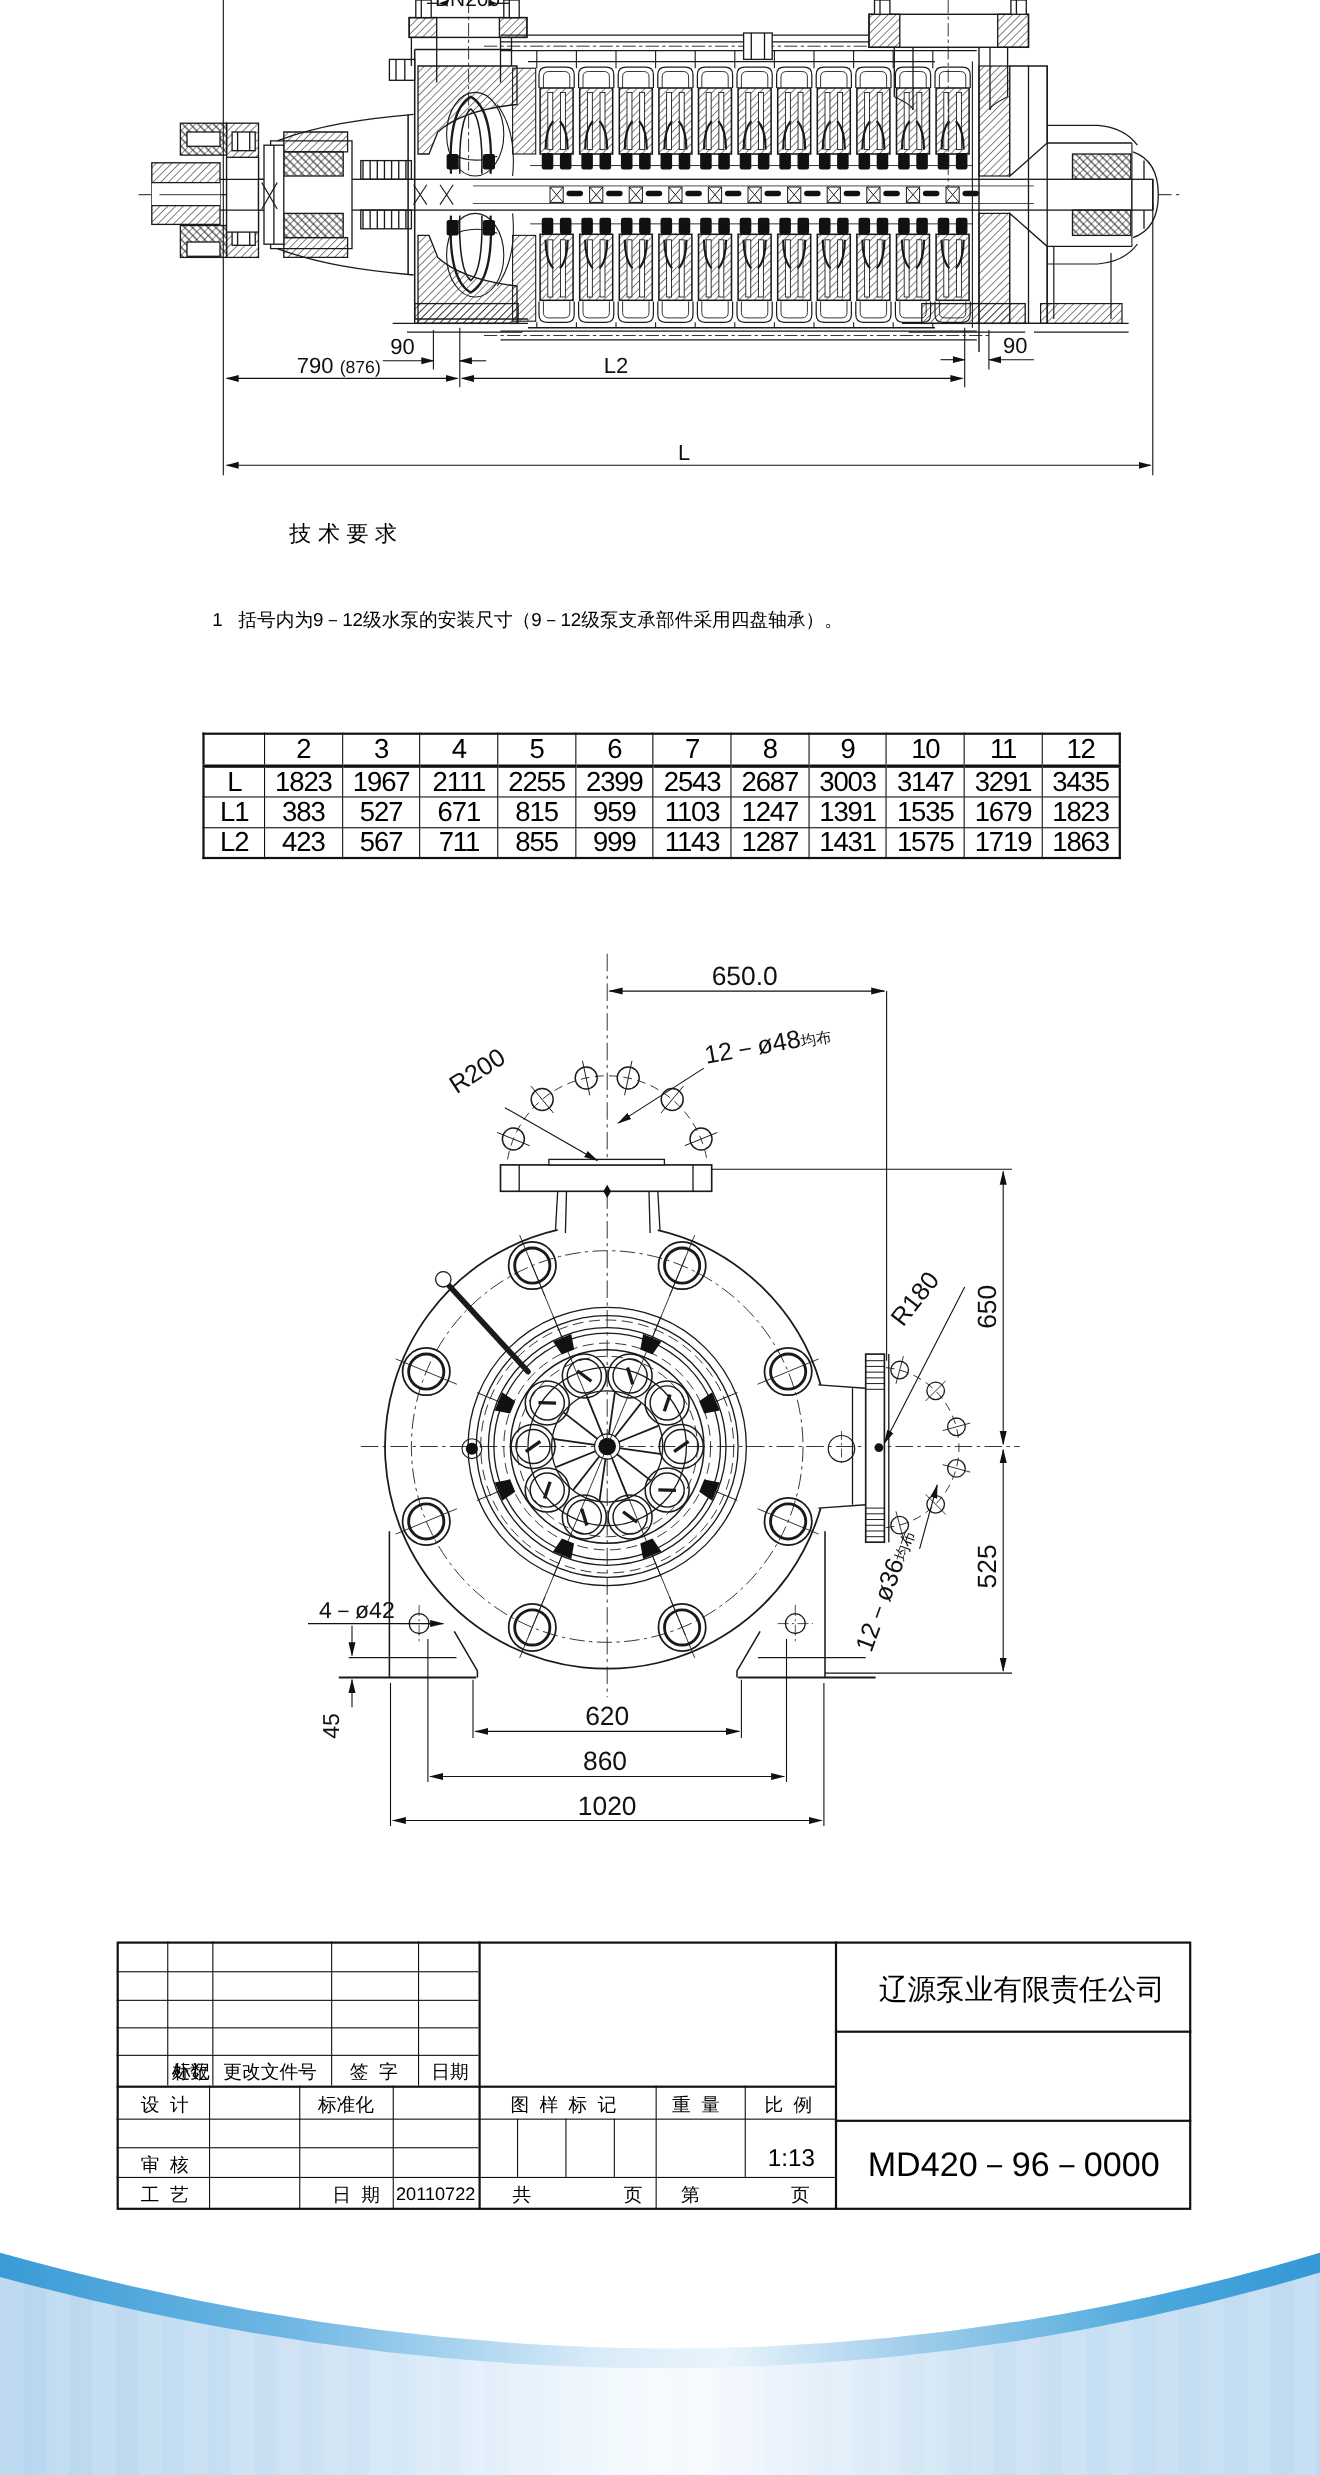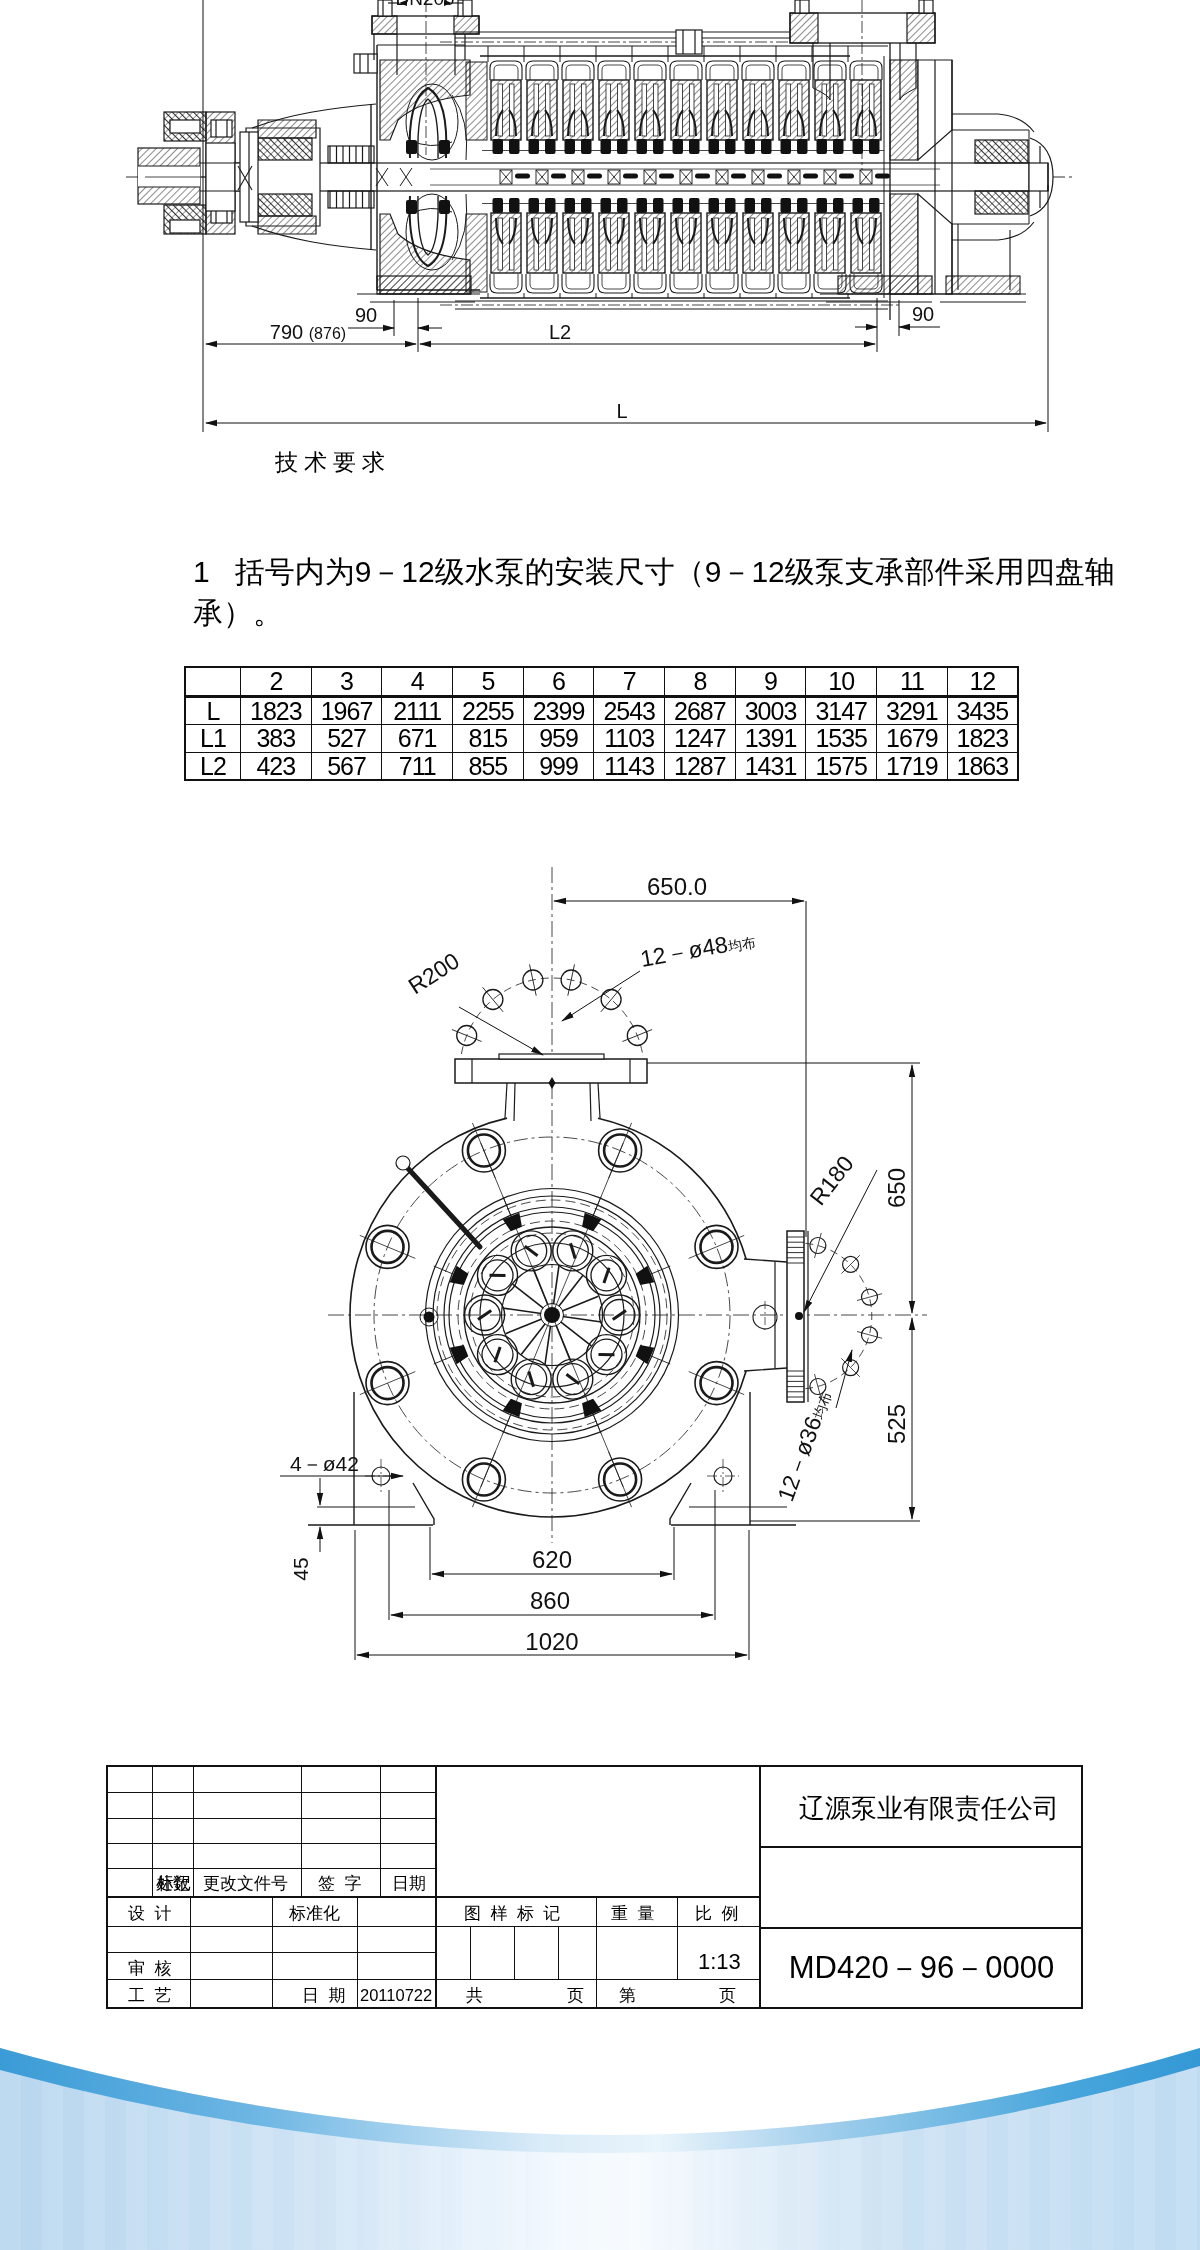--- a/index.html
+++ b/index.html
@@ -455,22 +455,22 @@
 <g fill="#111" stroke="none" font-family="Liberation Sans, sans-serif" font-size="20px">
 <text x="366" y="322" text-anchor="middle">90</text>
 <text x="308" y="339" text-anchor="middle">790 <tspan font-size="16px">(876)</tspan></text>
 <text x="560" y="339" text-anchor="middle">L2</text>
 <text x="923" y="321" text-anchor="middle">90</text>
 <text x="622" y="418" text-anchor="middle">L</text>
 </g>
 </g>
 </svg>
 
-<div class="abs" style="left:263px;top:447px;font-size:23px;letter-spacing:6px;margin-left:12px;">技术要求</div>
-<div class="abs" style="left:193px;top:552px;font-size:30px;">1&nbsp;&nbsp;&nbsp;括号内为9－12级水泵的安装尺寸（9－12级泵支承部件采用四盘轴承）。</div>
+<div class="abs" style="left:263px;top:472px;font-size:20px;letter-spacing:6px;">技术要求</div>
+<div class="abs" style="left:193px;top:552px;font-size:17px;">1&nbsp;&nbsp;&nbsp;括号内为9－12级水泵的安装尺寸（9－12级泵支承部件采用四盘轴承）。</div>
 
 <table id="dimtable" cellspacing="0">
 <tbody>
       <tr class="hd">
         <td class="rl"></td>
         <td>2</td>
         <td>3</td>
         <td>4</td>
         <td>5</td>
         <td>6</td>

